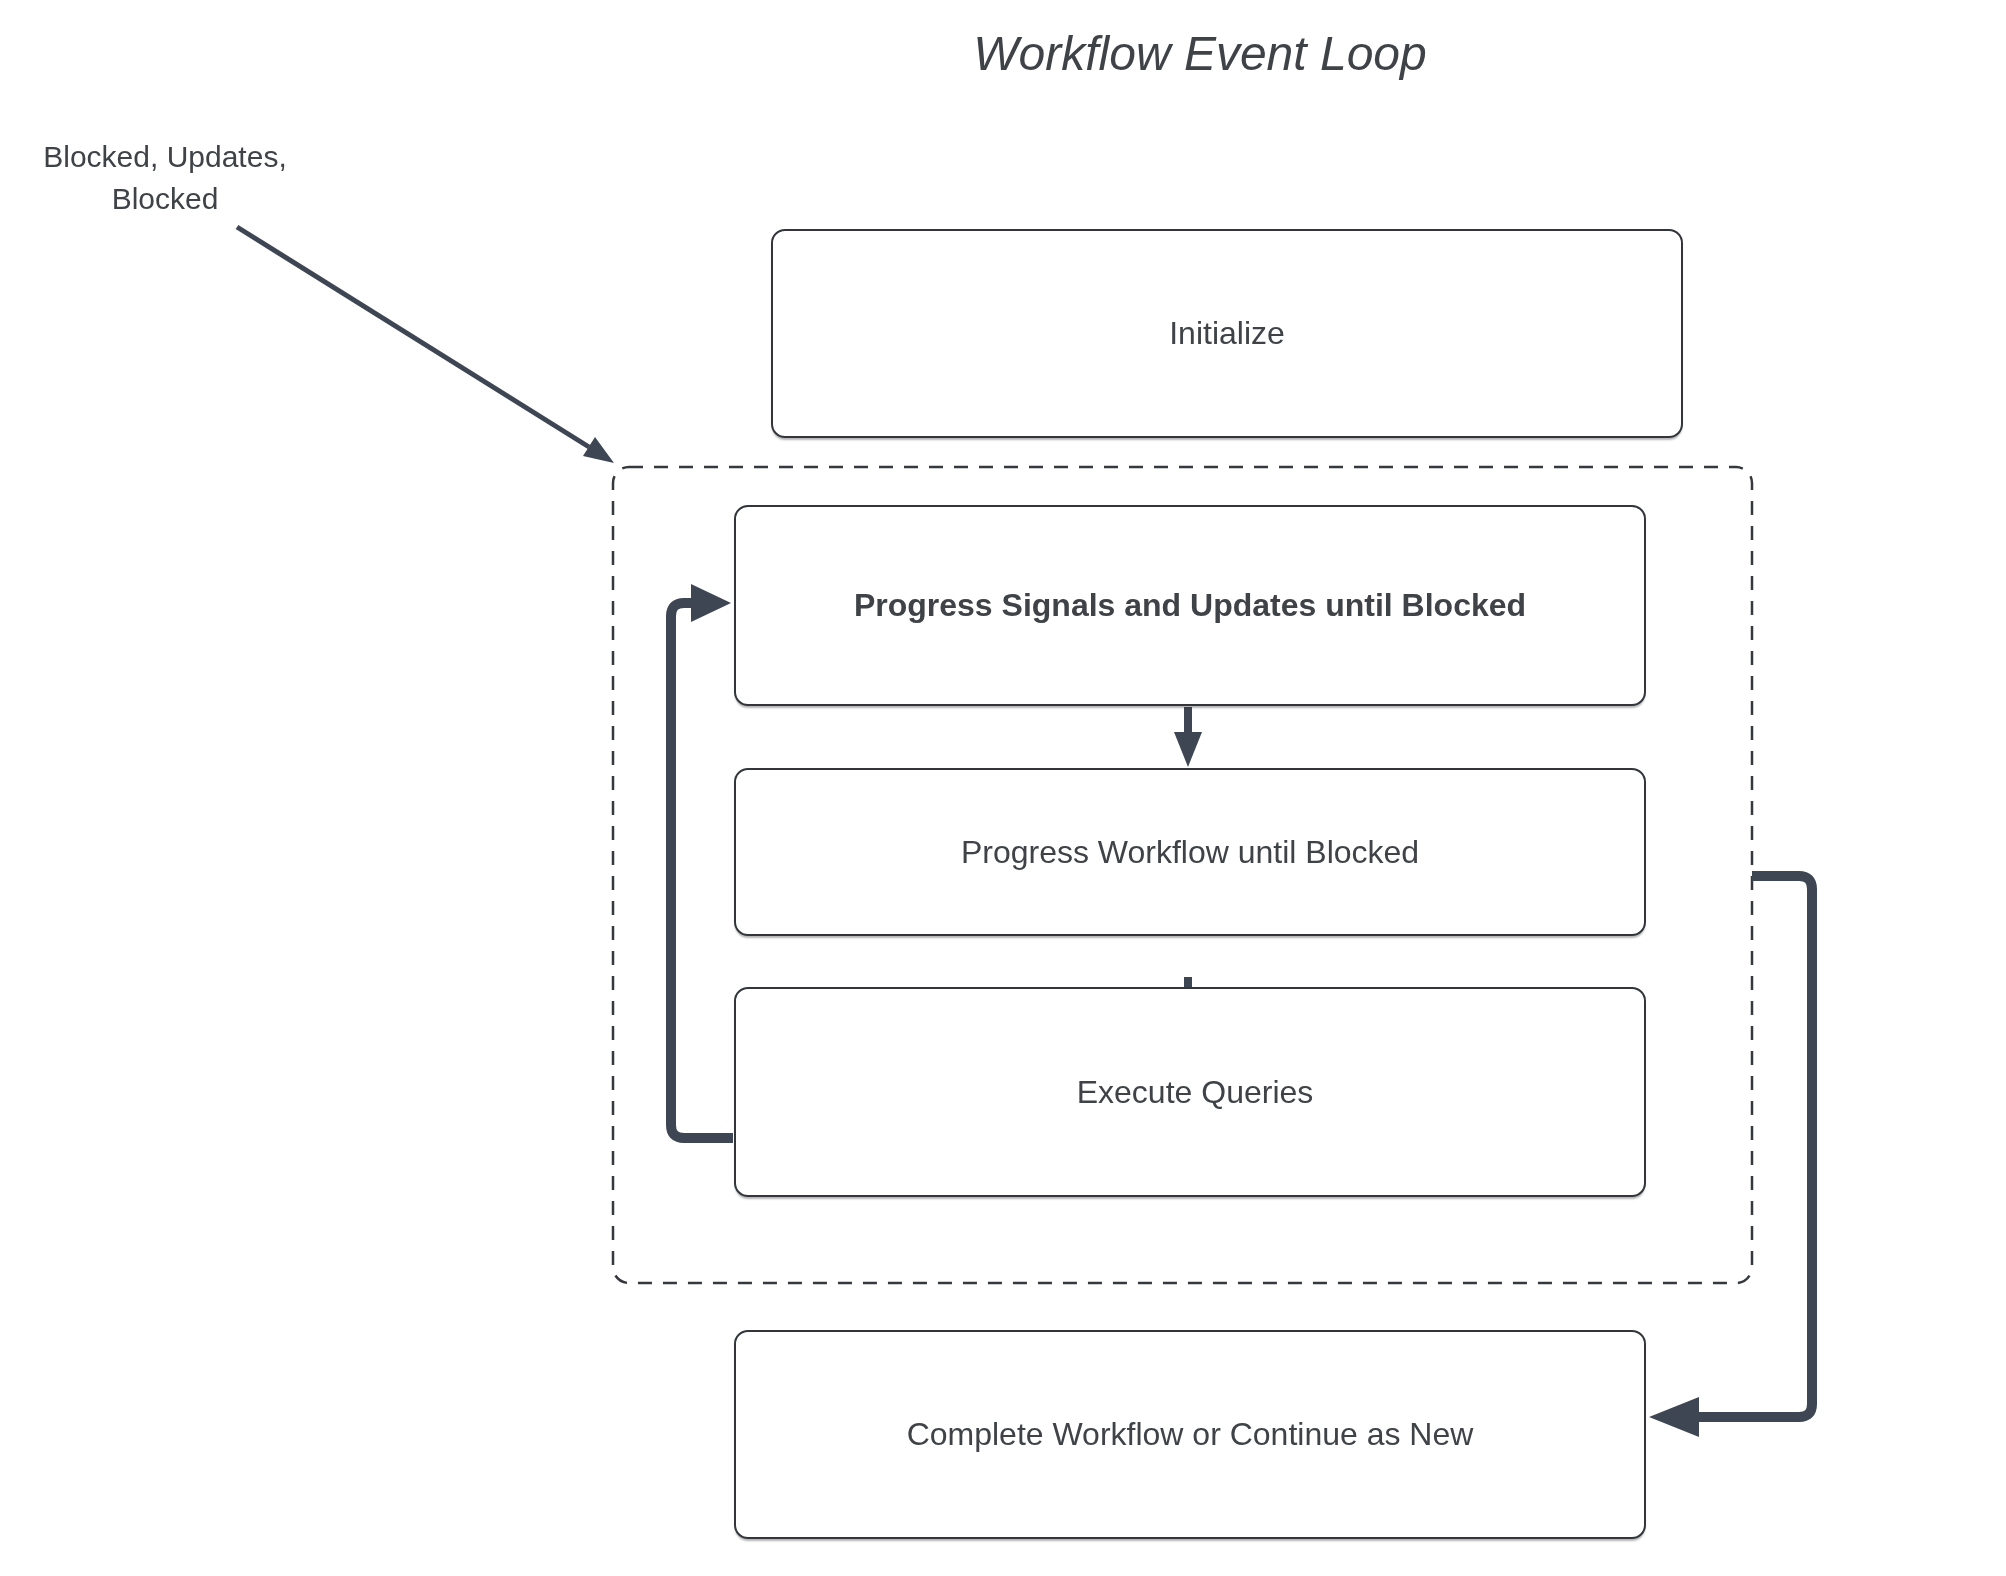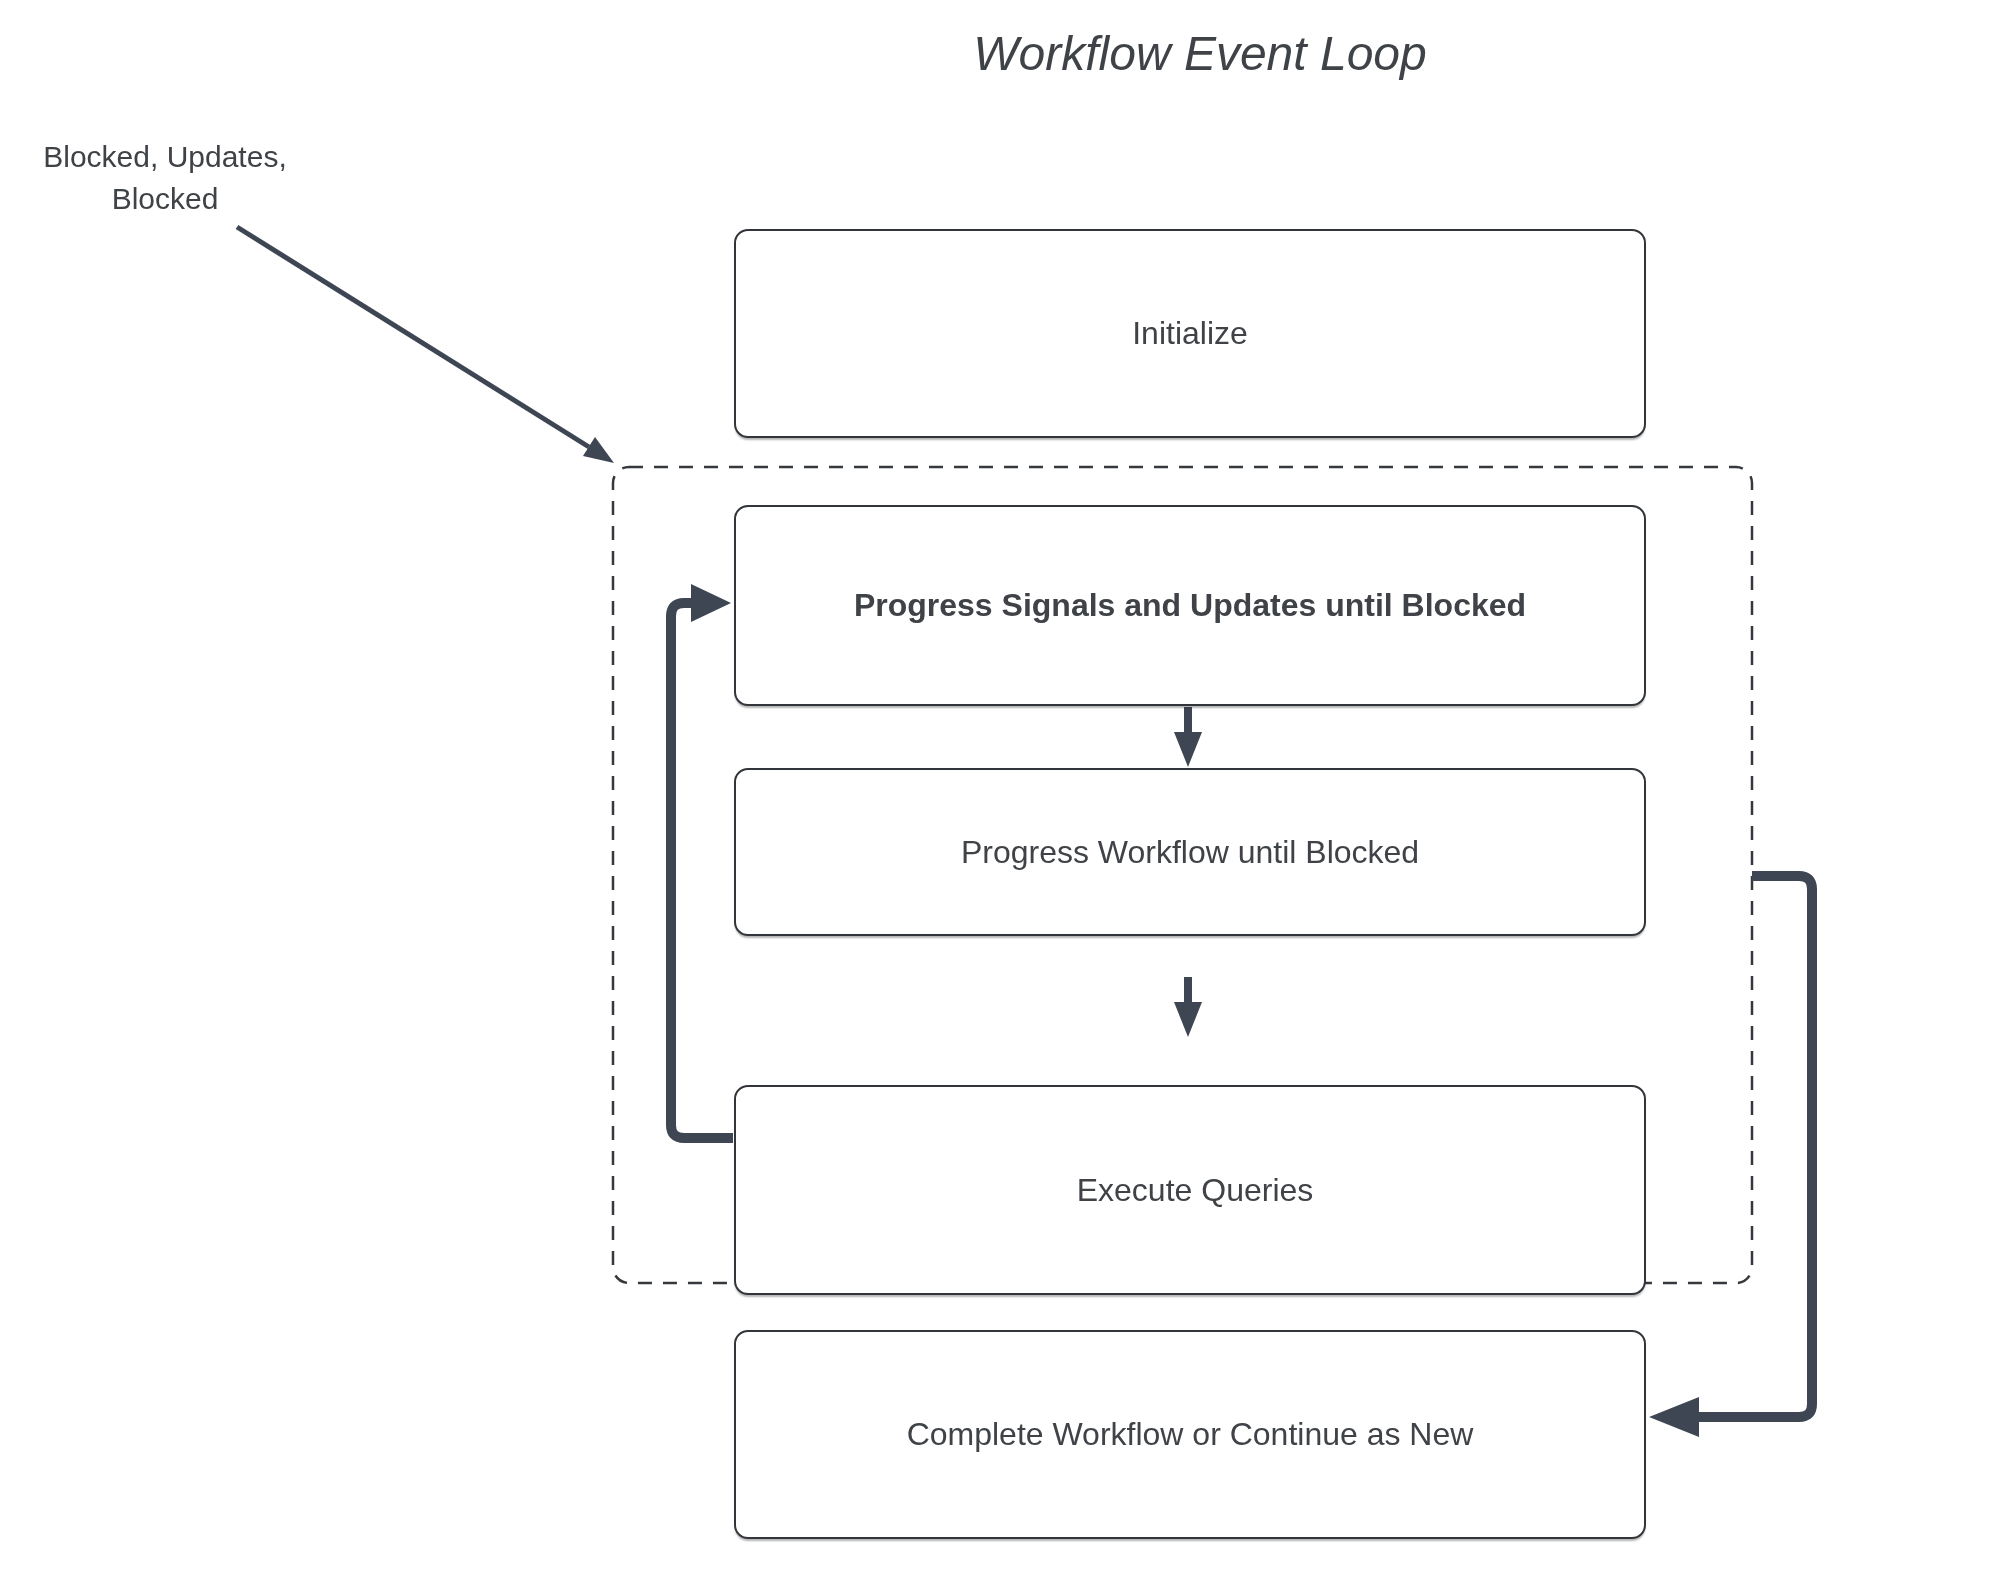--- a/index.html
+++ b/index.html
@@ -51,24 +51,24 @@
     box-sizing:border-box;
     background:#ffffff;
     border:2px solid var(--node-border);
     border-radius:14px;
     box-shadow:0 3px 2px -1px rgba(40,40,40,0.35);
     display:flex;align-items:center;justify-content:center;
     text-align:center;
     font-size:32px;
     color:var(--text);
   }
-  .node-initialize{top:229px;height:209px;}
+  .node-initialize{top:229px;height:209px;margin-left:37px;}
   .node-progress-signals{top:505px;height:201px;font-weight:bold;}
   .node-progress-workflow{top:768px;height:168px;}
-  .node-execute-queries{top:1085px;height:210px;padding-left:10px;}
+  .node-execute-queries{top:987px;height:210px;padding-left:10px;}
   .node-complete-workflow{top:1310px;height:209px;margin-top:20px;}
 </style>
 </head>
 <body>
 
 <div class="canvas">
 
   <div class="diagram-title">Workflow Event Loop</div>
 
   <div class="side-label">

